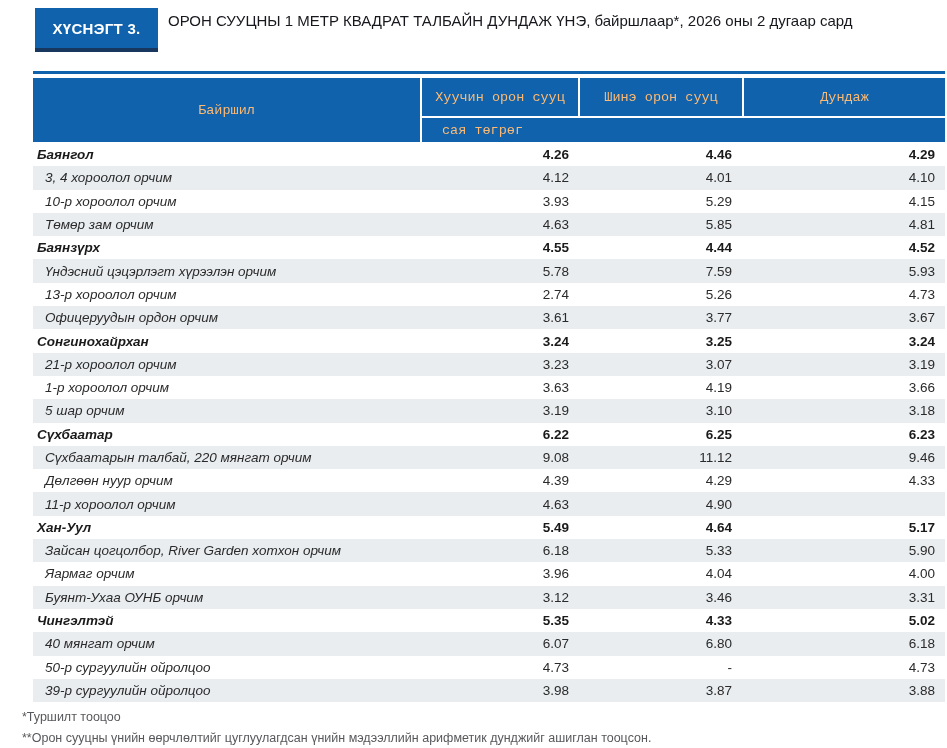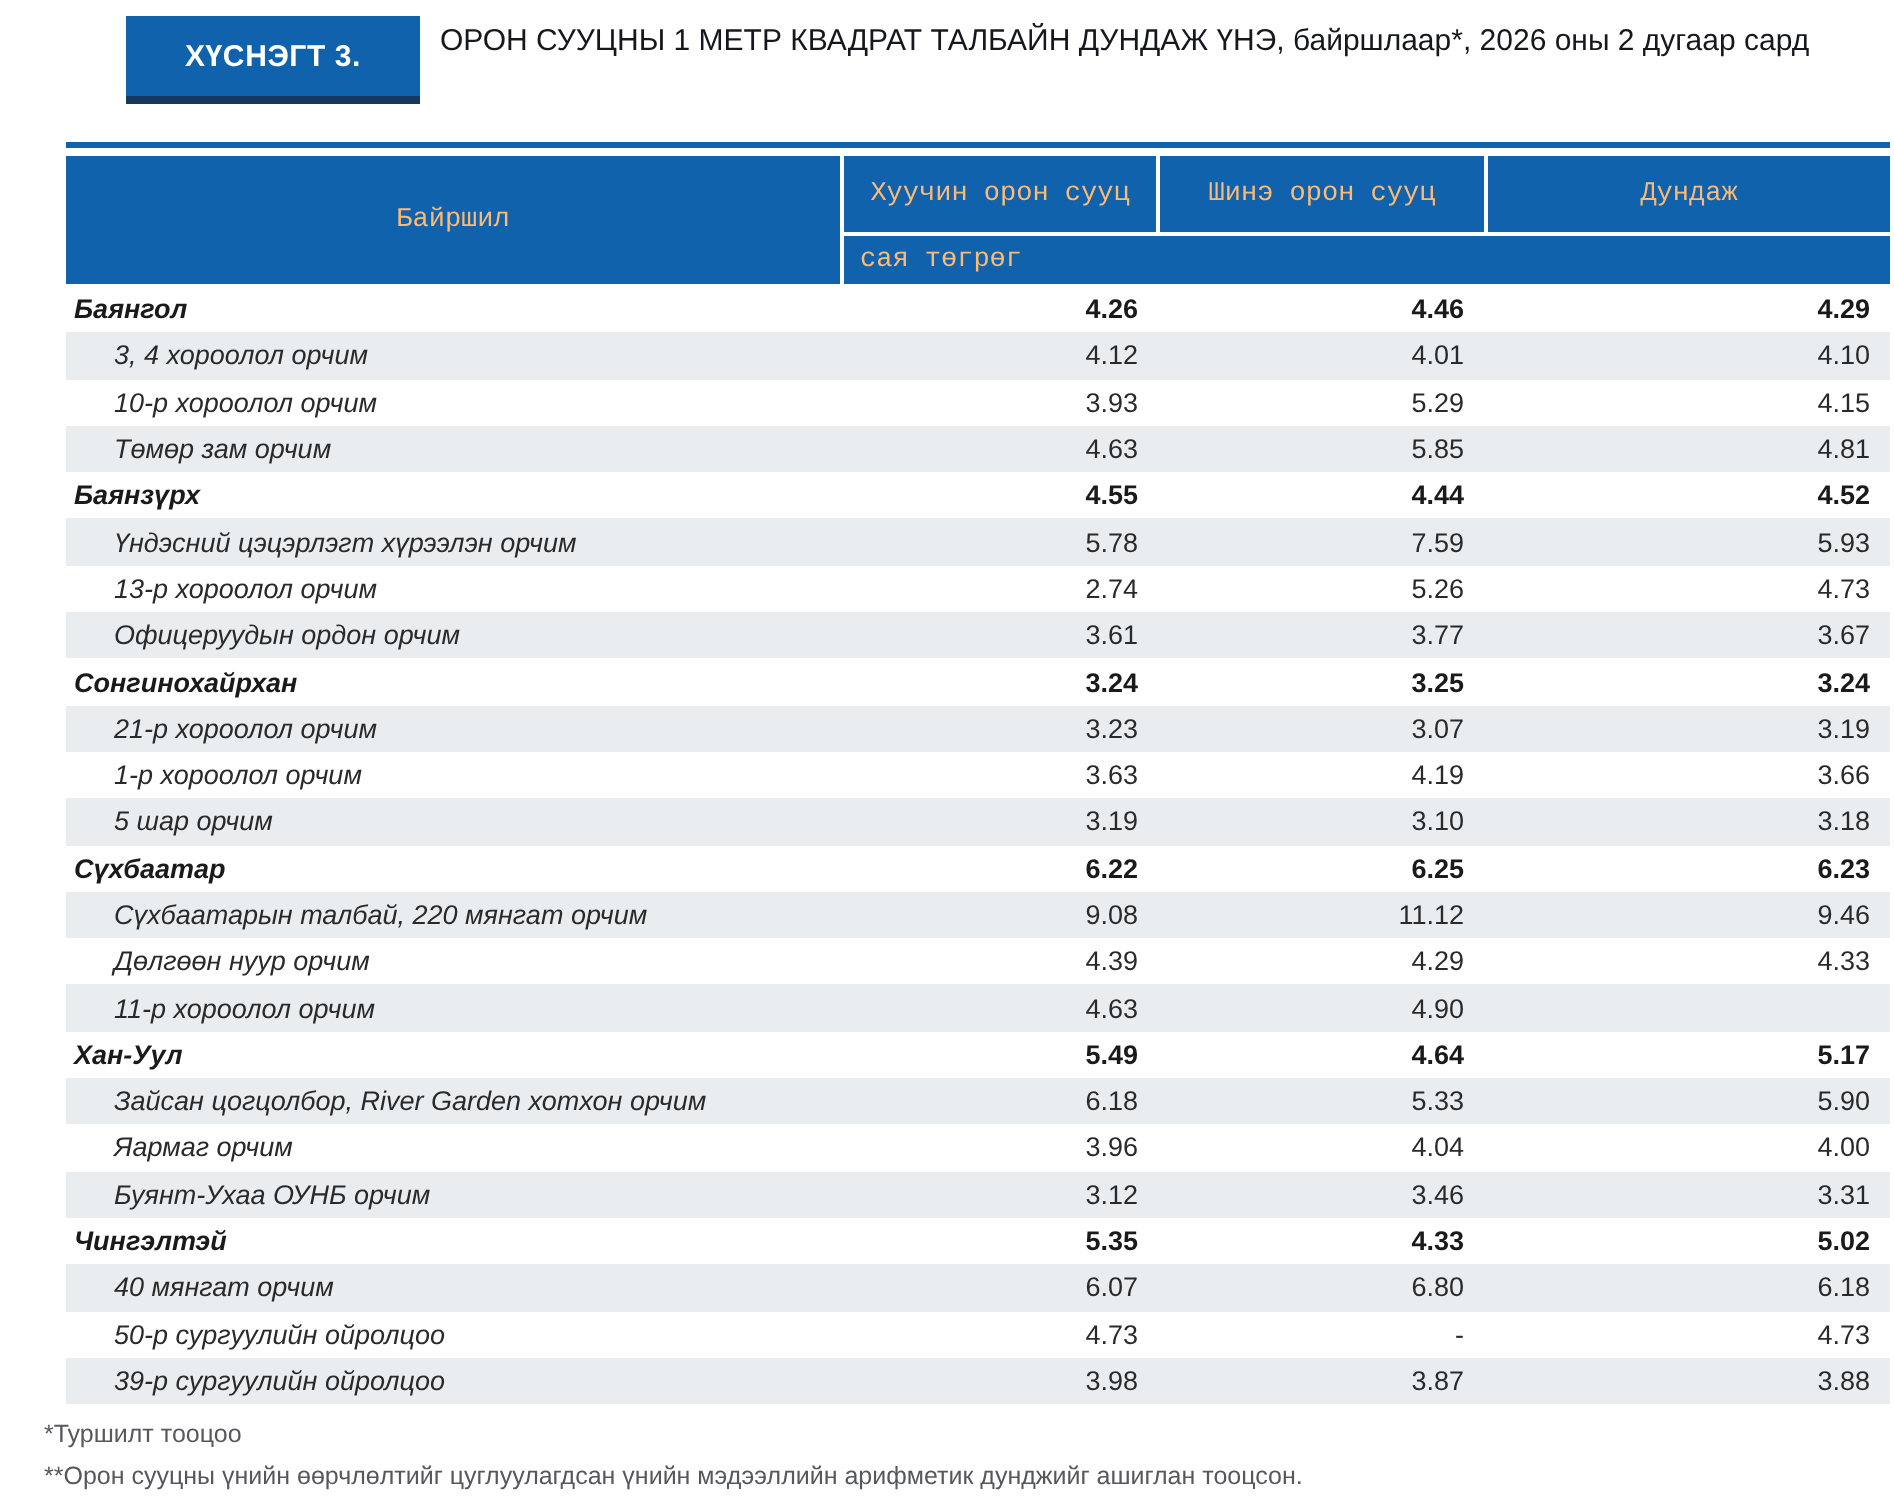--- a/index.html
+++ b/index.html
@@ -11,28 +11,27 @@
     font-family:"Liberation Sans", sans-serif;
     overflow:hidden;
   }
   
   .header {
     display:flex; align-items:flex-start;
     padding:8px 6px 0 35px;
   }
   .label-box {
     flex:none;
-    width:147px; height:44px;
+    width:123px; height:44px;
     background:#0f62ab;
     border-bottom:4px solid #17375e;
     color:#ffffff;
     font-weight:bold; font-size:15px;
     display:flex; align-items:center; justify-content:center;
     letter-spacing:0.3px;
-    margin-left:28px;
   }
   .title {
     margin-left:10px; margin-top:2px;
     font-weight:normal; font-size:15px; line-height:1.45;
     color:#17181d;
     width:748px;
   }
   
   .table-wrap { margin:19px 0 0 33px; width:912px; }
   .topline { height:3px; background:#0f62ab; margin-bottom:4px; }
@@ -41,34 +40,34 @@
     grid-template-columns:387px 156px 162px 201px;
     grid-template-rows:38px 24px;
     gap:2px;
   }
   .th {
     background:#0f62ab; color:#fdba74;
     font-size:13.5px;
     display:flex; align-items:center; justify-content:center;font-family:Liberation Mono, monospace;
   }
   .th-loc  { grid-row:1/3; grid-column:1; }
-  .th-unit { grid-row:2;   grid-column:2/5; justify-content:flex-start; padding-left:8px; }
+  .th-unit { grid-row:2;   grid-column:2/5; justify-content:flex-start; padding-left:20px; }
   .tbody { margin-top:1px; }
   .trow {
     display:grid;
     grid-template-columns:389px 157px 163px 203px;
     height:23.3px;
     align-items:center;
     font-size:13.5px;
     color:#2a2a2a;
   }
   .trow.stripe { background:#e9edf0; }
   .trow.section { font-weight:bold; color:#1a1a1a; }
   .cell-name { padding-left:4px; white-space:nowrap; overflow:hidden;font-style:italic; }
-  .trow.sub .cell-name { padding-left:24px; }
+  .trow.sub .cell-name { padding-left:12px; }
   .cell-num  { text-align:right; padding-right:10px; white-space:nowrap; }
   
   .footnotes { margin:5px 0 0 22px; font-size:12.5px; color:#57585b; line-height:1.7; }
 </style>
 </head>
 <body>
 
 <div class="page">
 
   <div class="header">

